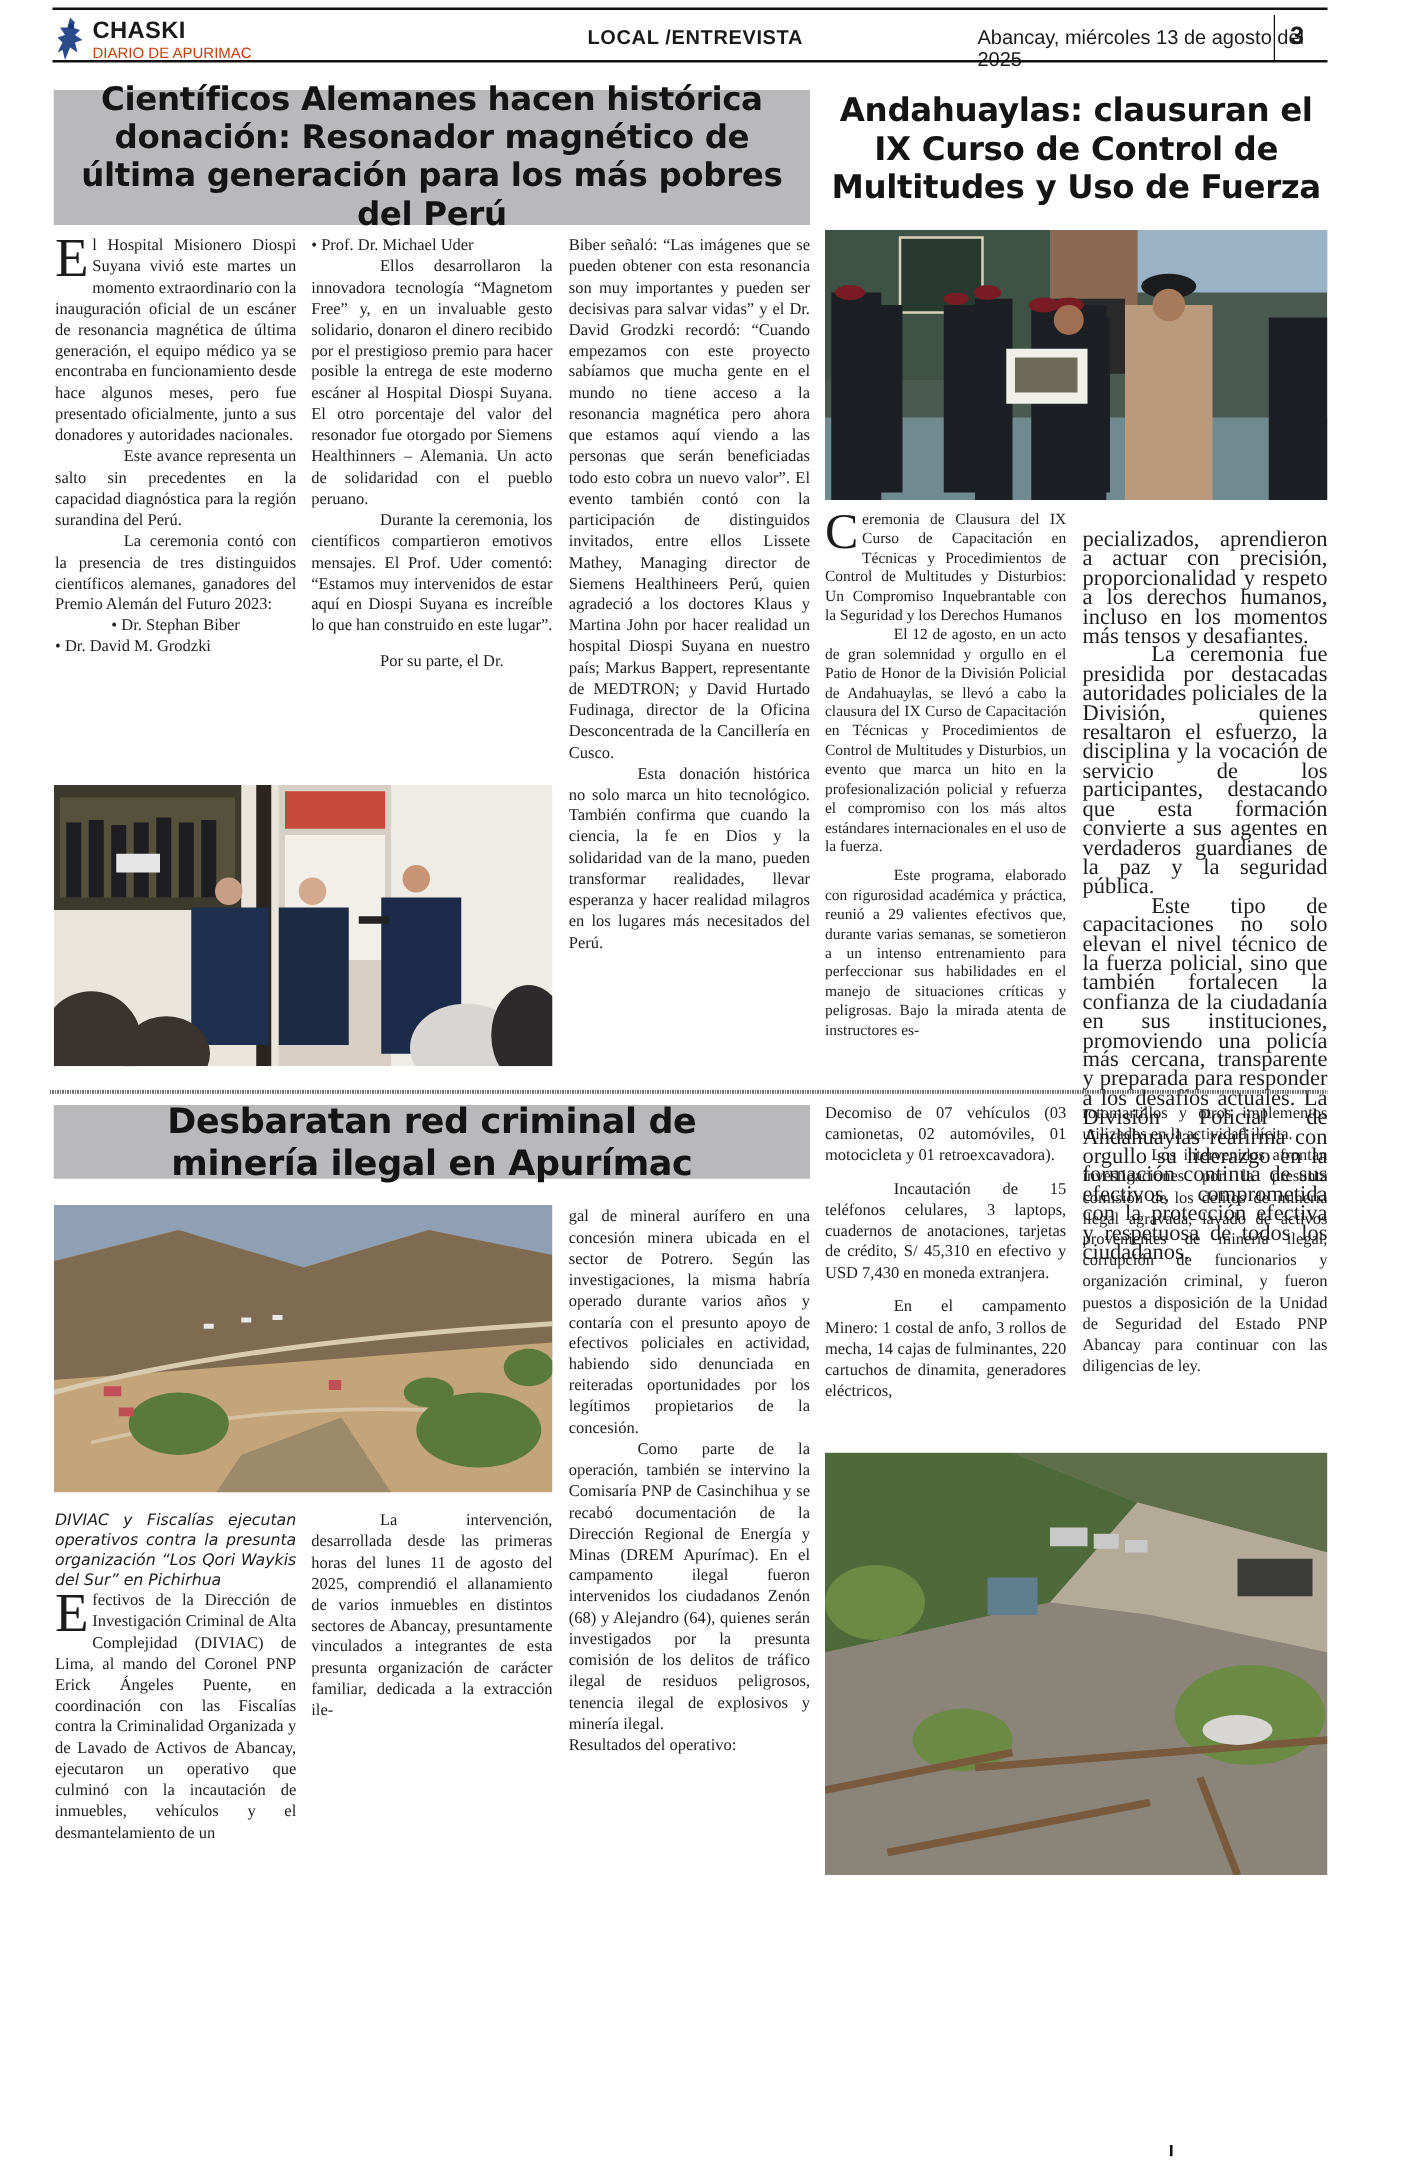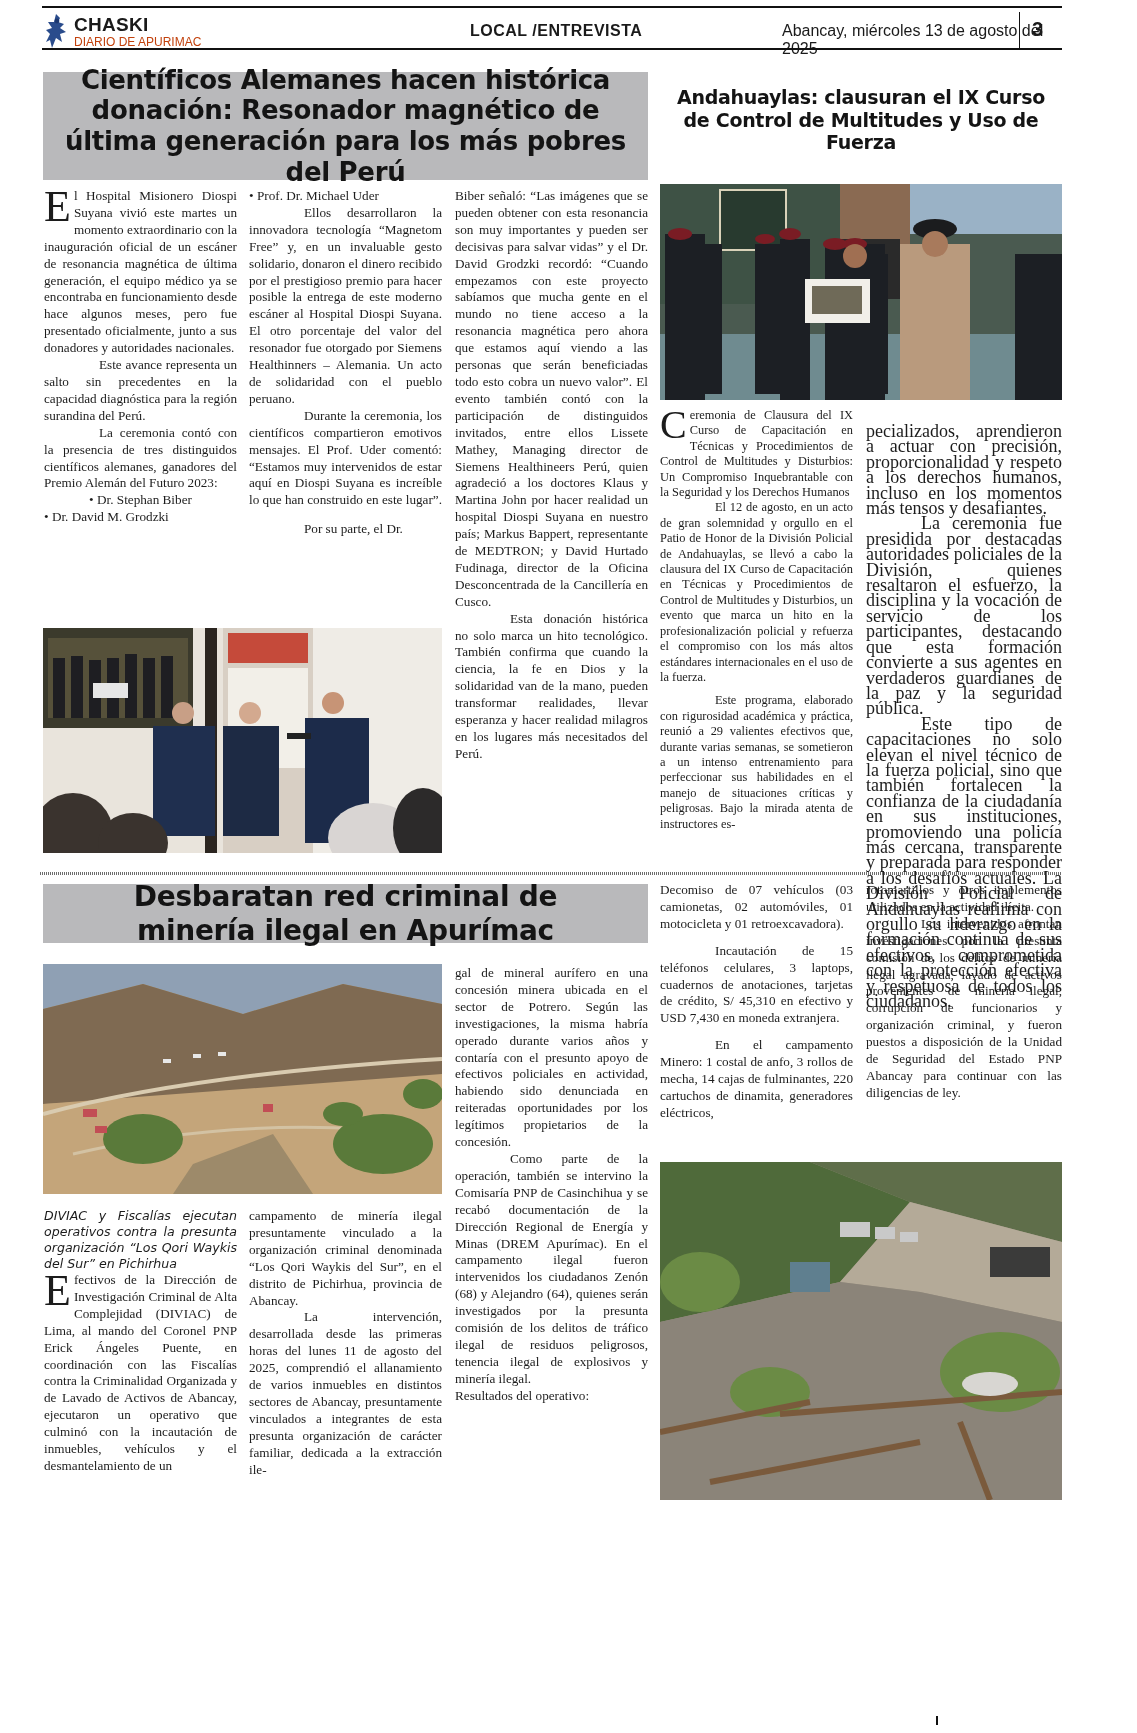--- a/index.html
+++ b/index.html
@@ -15,21 +15,21 @@
   .logo-sub { font-size: 12px; color: #c2410c; margin-top: 2px; }
   .section-label { position: absolute; left: 428px; top: 14px; font-family: "Liberation Sans", sans-serif; font-weight: bold; font-size: 16px; letter-spacing: 0.5px; }
   .dateline { position: absolute; left: 740px; top: 14px; font-family: "Liberation Sans", sans-serif; font-size: 16px; }
   .page-sep { position: absolute; left: 977px; top: 4px; width: 1px; height: 36px; background: #111; }
   .page-num { position: absolute; left: 990px; top: 10px; font-family: "Liberation Sans", sans-serif; font-weight: bold; font-size: 20px; }
 
   
   .headline-box { position: absolute; background: #b9b9bb; display: flex; align-items: center; justify-content: center; text-align: center; }
   .headline { font-family: "DejaVu Sans", sans-serif; font-weight: bold; color: #141414; line-height: 1.18; letter-spacing: -0.3px; }
   .h1 { font-size: 26px; }
-  .h2 { font-size: 19px; }
+  .h2 { font-size: 26px; }
   .h3 { font-size: 28px; }
 
   
   .col { position: absolute; font-family: "Liberation Serif", serif; font-size: 13.2px; line-height: 16.9px; text-align: justify; color: #1c1c1c; hyphens: manual; }
   .col p { margin: 0; }
   .col p.ind { text-indent: 55px; }
   .dropcap { float: left; font-size: 44px; line-height: 36px; margin: 1px 3px 0 0; font-family: "Liberation Serif", serif; }
   .bullet::before { content: "\2022\00a0"; }
   .subhead { font-family: "DejaVu Sans", sans-serif; font-style: italic; font-size: 12.6px; line-height: 16px; text-align: justify; color: #1c1c1c; margin: 0 0 2px 0; }
 
@@ -205,21 +205,20 @@
     <polygon points="150,200 230,170 270,230 130,230" fill="#9d8a6a"></polygon>
   </svg>
 </div>
 
 <div class="col" style="left:44px;top:1208px;width:193px;">
   <p class="subhead">DIVIAC y Fiscalías ejecutan operativos contra la presunta organización “Los Qori Waykis del Sur” en Pichirhua</p>
   <p><span class="dropcap">E</span><span>fectivos de la Dirección de Investigación Criminal de Alta Complejidad (DIVIAC) de Lima, al mando del Coronel PNP Erick Ángeles Puente, en coordinación con las Fiscalías contra la Criminalidad Organizada y de Lavado de Activos de Abancay, ejecutaron un operativo que culminó con la incautación de inmuebles, vehículos y el desmantelamiento de un</span></p>
 </div>
 
 <div class="col" style="left:249px;top:1208px;width:193px;">
-  <p>campamento de minería ilegal presuntamente vinculado a la organización criminal denominada “Los Qori Waykis del Sur”, en el distrito de Pichirhua, provincia de Abancay.</p>
   <p class="ind">La intervención, desarrollada desde las primeras horas del lunes 11 de agosto del 2025, comprendió el allanamiento de varios inmuebles en distintos sectores de Abancay, presuntamente vinculados a integrantes de esta presunta organización de carácter familiar, dedicada a la extracción ile-</p>
 </div>
 
 <div class="col" style="left:455px;top:965px;width:193px;">
   <p>gal de mineral aurífero en una concesión minera ubicada en el sector de Potrero. Según las investigaciones, la misma habría operado durante varios años y contaría con el presunto apoyo de efectivos policiales en actividad, habiendo sido denunciada en reiteradas oportunidades por los legítimos propietarios de la concesión.</p>
   <p class="ind">Como parte de la operación, también se intervino la Comisaría PNP de Casinchihua y se recabó documentación de la Dirección Regional de Energía y Minas (DREM Apurímac). En el campamento ilegal fueron intervenidos los ciudadanos Zenón (68) y Alejandro (64), quienes serán investigados por la presunta comisión de los delitos de tráfico ilegal de residuos peligrosos, tenencia ilegal de explosivos y minería ilegal.</p>
   <p>Resultados del operativo:</p>
 </div>
 
 <div class="col" style="left:660px;top:882px;width:193px;">

